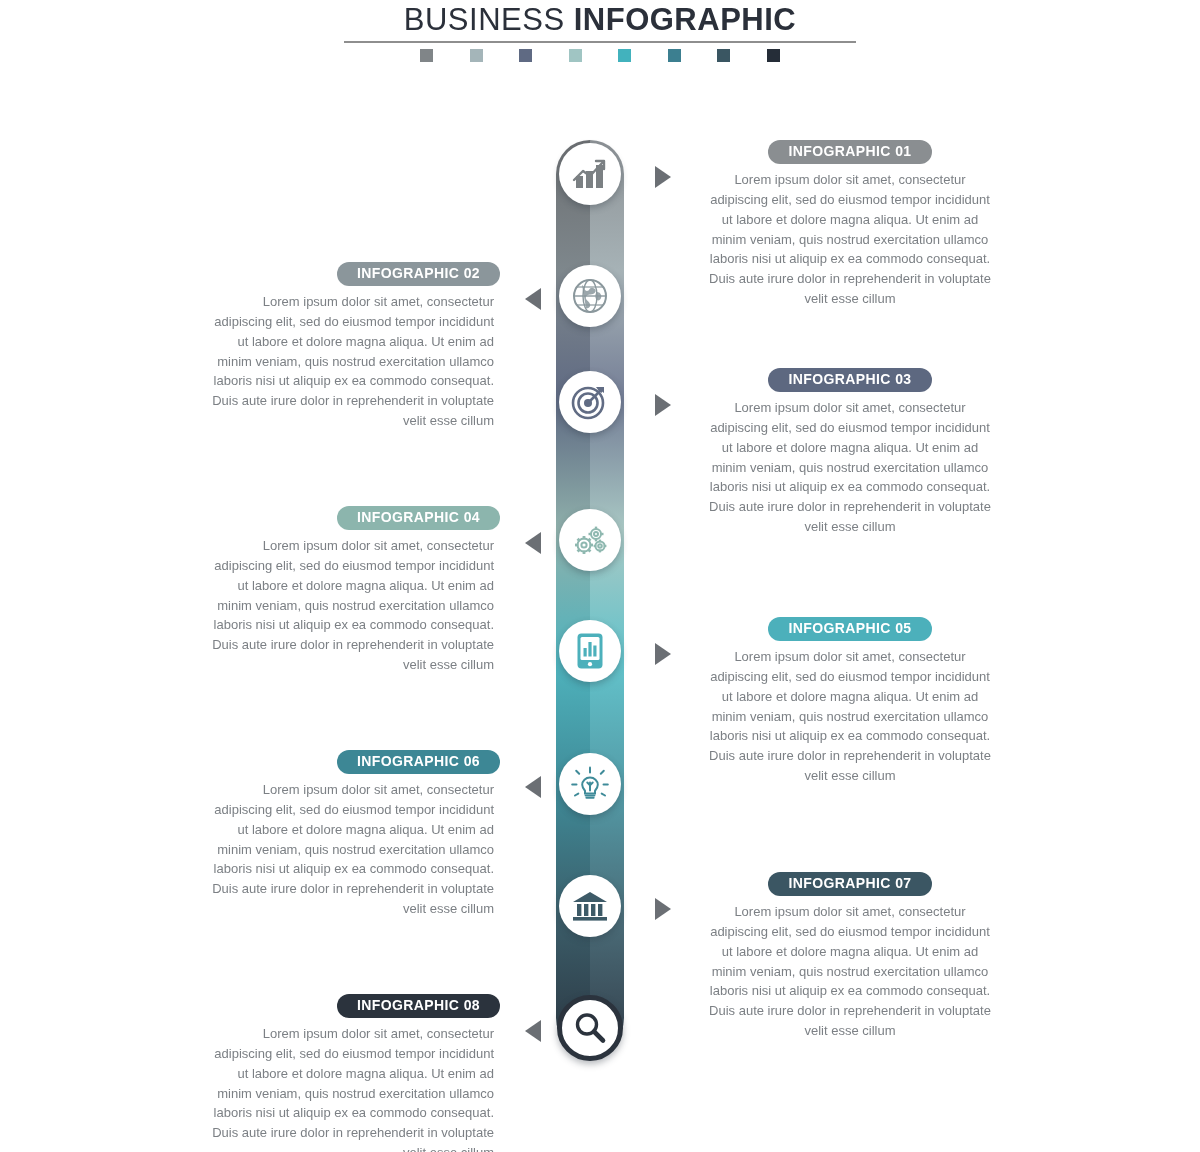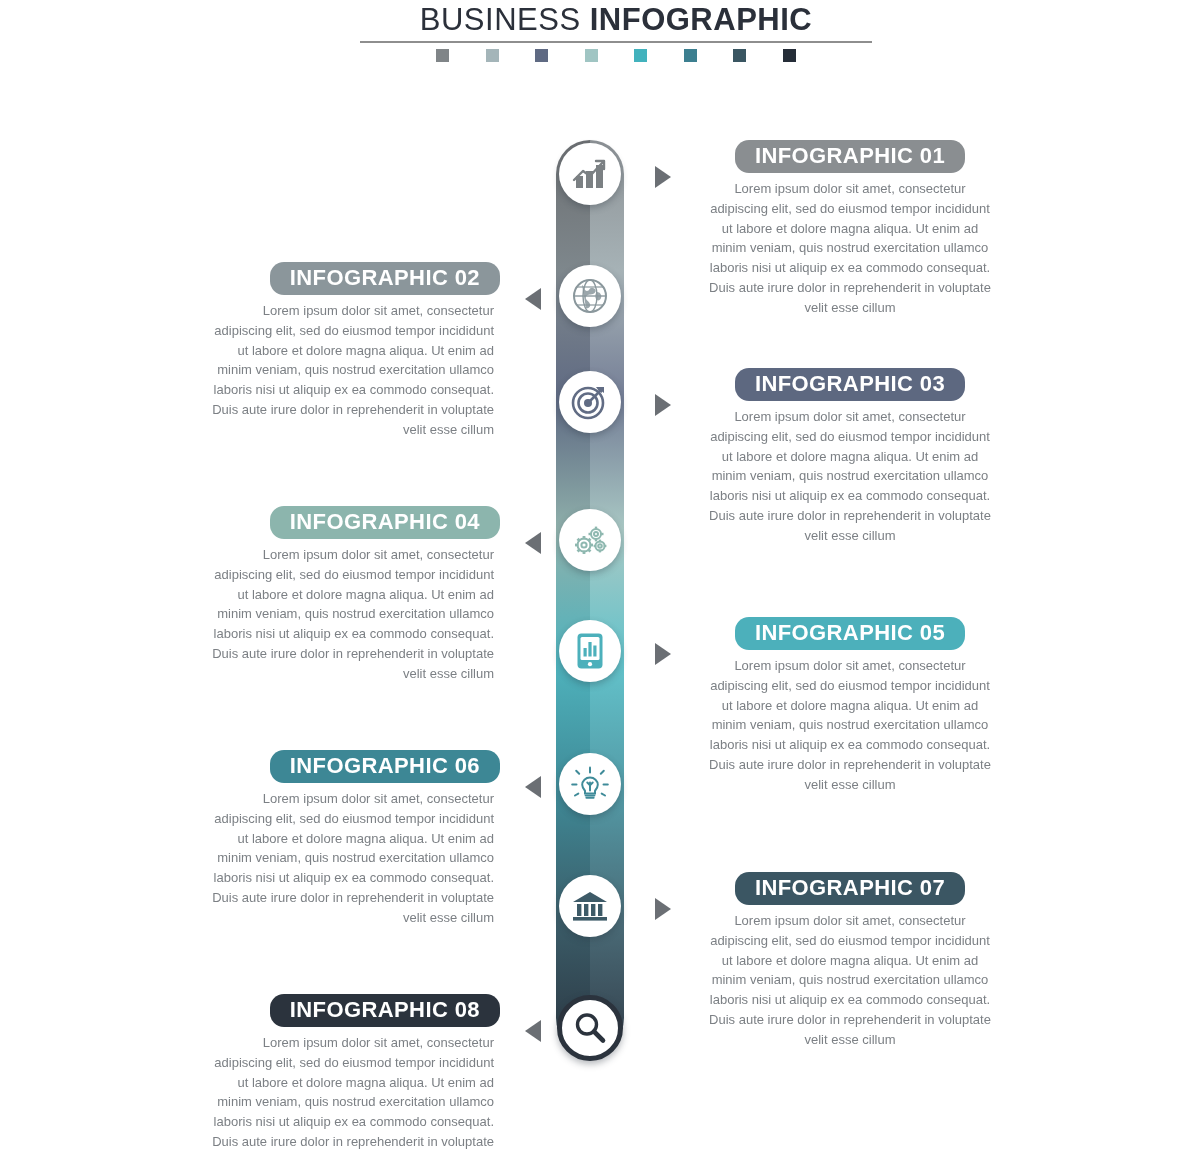--- a/index.html
+++ b/index.html
@@ -9,21 +9,21 @@
     height: 1152px;
     background: #ffffff;
     font-family: "Liberation Sans", sans-serif;
     position: relative;
     overflow: hidden;
   }
 
   
   #header {
     position: absolute;
-    top: 0; left: 16px;
+    top: 0; left: 0;
     width: 1104px;
     height: 80px;
   }
   #title {
     position: absolute;
     top: 2px; left: 0;
     width: 1200px;
     text-align: center;
     font-size: 31px;
     letter-spacing: 0.5px;
@@ -140,21 +140,21 @@
     width: 300px;
   }
   .content.side-right { left: 700px;  text-align: center; }
   .content.side-left  { left: 200px;  text-align: right; }
 
   .pill {
     display: inline-block;
     padding: 4px 20px 5px;
     border-radius: 14px;
     color: #ffffff;
-    font-size: 22px;
+    font-size: 14px;
     font-weight: 700;
     letter-spacing: 0.4px;
     line-height: 1.1;
     white-space: nowrap;
   }
   .body-text {
     margin-top: 6px;
     font-size: 13px;
     line-height: 1.52;
     color: #7c8085;

